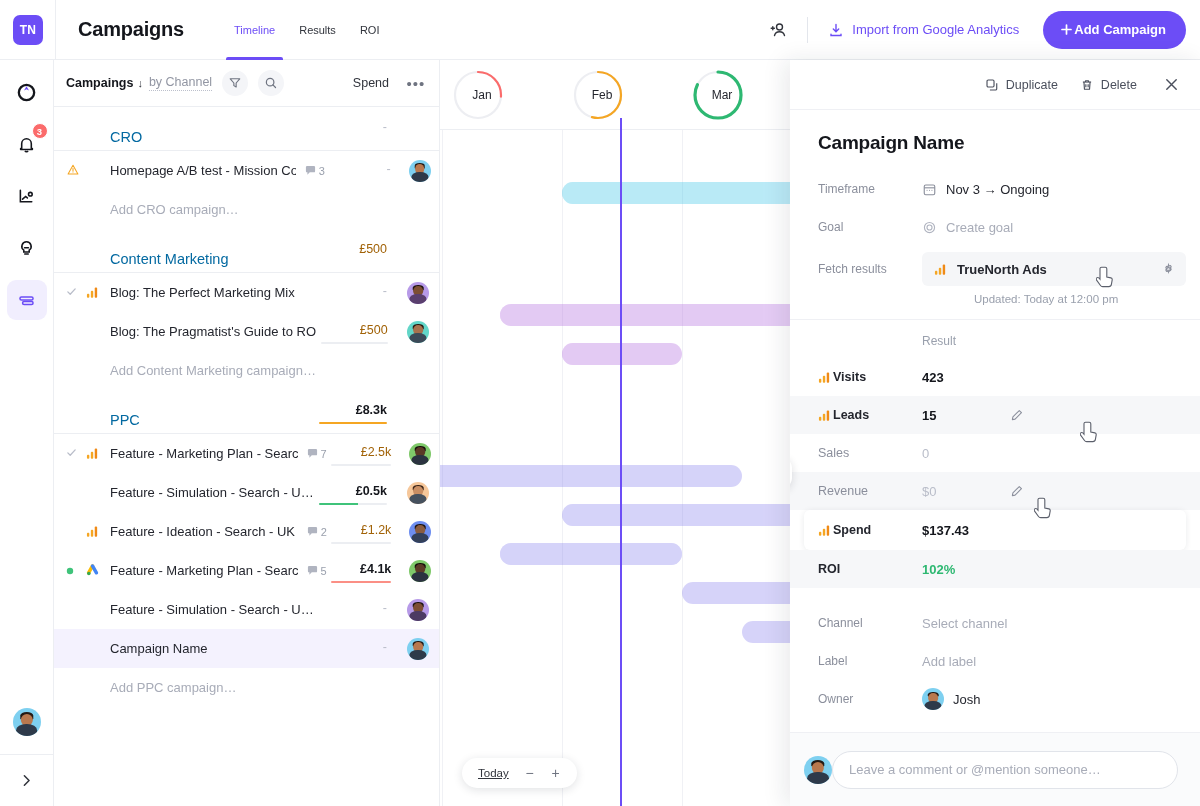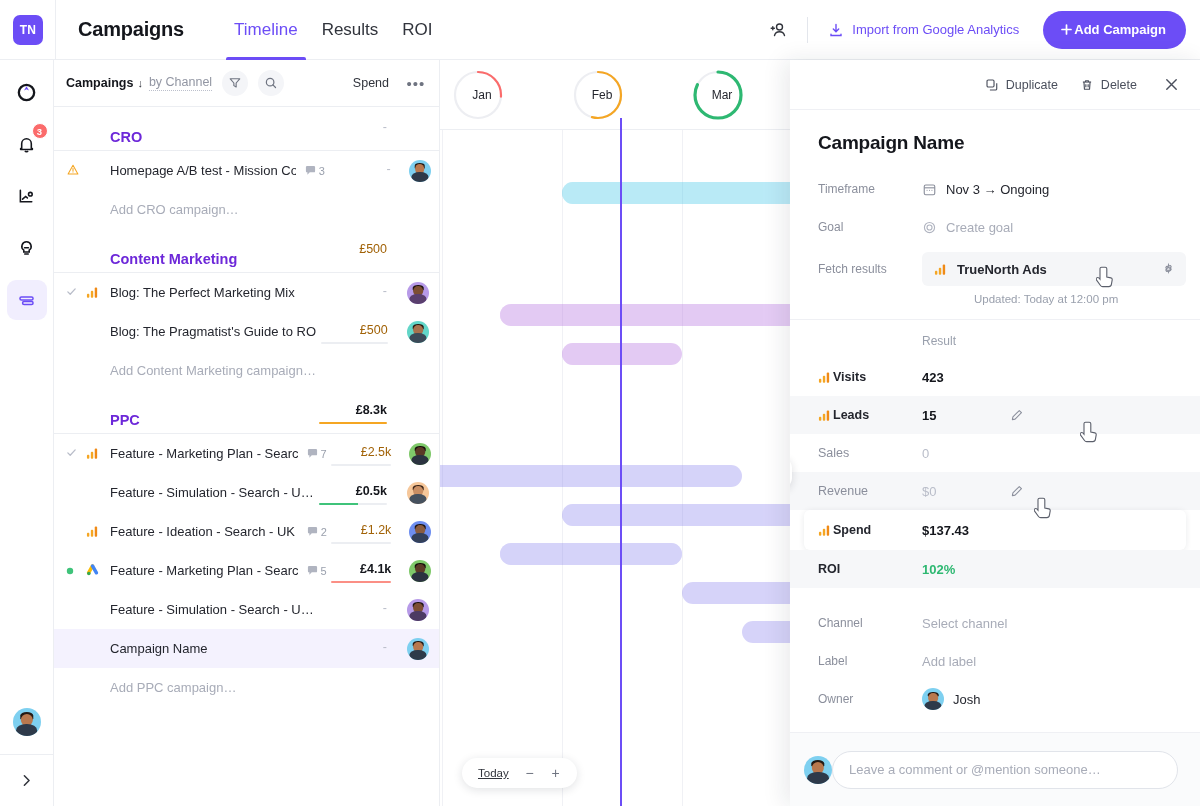--- a/index.html
+++ b/index.html
@@ -25,21 +25,21 @@
     display: flex; align-items: center; justify-content: center;
     letter-spacing: .3px;
   }
   .topbar-sep { width: 1px; height: 60px; background: #eceef2; margin-left: 12px; }
   .page-title {
     margin-left: 22px; font-size: 20px; font-weight: bold; color: #14161c;
     letter-spacing: -.2px;
   }
   .tabs { display: flex; align-items: flex-end; height: 60px; margin-left: 38px; }
   .tab {
-    position: relative; font-size: 17px; color: #31343c; padding: 0 12px;
+    position: relative; font-size: 11px; color: #31343c; padding: 0 12px;
     height: 60px; display: flex; align-items: center; cursor: pointer;
   }
   .tab.active { color: #6c4df6; }
   .tab.active::after {
     content: ""; position: absolute; left: 4px; right: 4px; bottom: 0;
     height: 2.5px; background: #6c4df6; border-radius: 2px 2px 0 0;
   }
   .topbar-right {
     margin-left: auto; display: flex; align-items: center; gap: 0; padding-right: 14px;
   }
@@ -112,21 +112,21 @@
     align-items: center; justify-content: center; cursor: pointer;
     color: #6f7481; font-size: 15px; letter-spacing: 1px;
   }
 
   .rows { position: relative; }
   .row {
     position: relative; height: 39px; display: flex; align-items: center;
     padding-left: 12px; cursor: pointer;
   }
   .row.group { height: 43px; }
-  .row.group .rname { font-size: 14.5px; font-weight: bold; color: #6d28d9; margin-top: 17px; }
+  .row.group .rname { font-size: 14.5px; font-weight: normal; color: #0369a1; margin-top: 17px; }
   .row.sel { background: #f4f2fe; }
   .row .gutter {
     width: 44px; min-width: 44px; display: flex; align-items: center; gap: 4px;
   }
   .row .check { width: 13px; color: #b9bdc9; font-size: 11px; }
   .rname {
     font-size: 13px; color: #24262e; white-space: nowrap; overflow: hidden;
   }
   .rname.add { color: #a8acb8; }
   .cmt {

